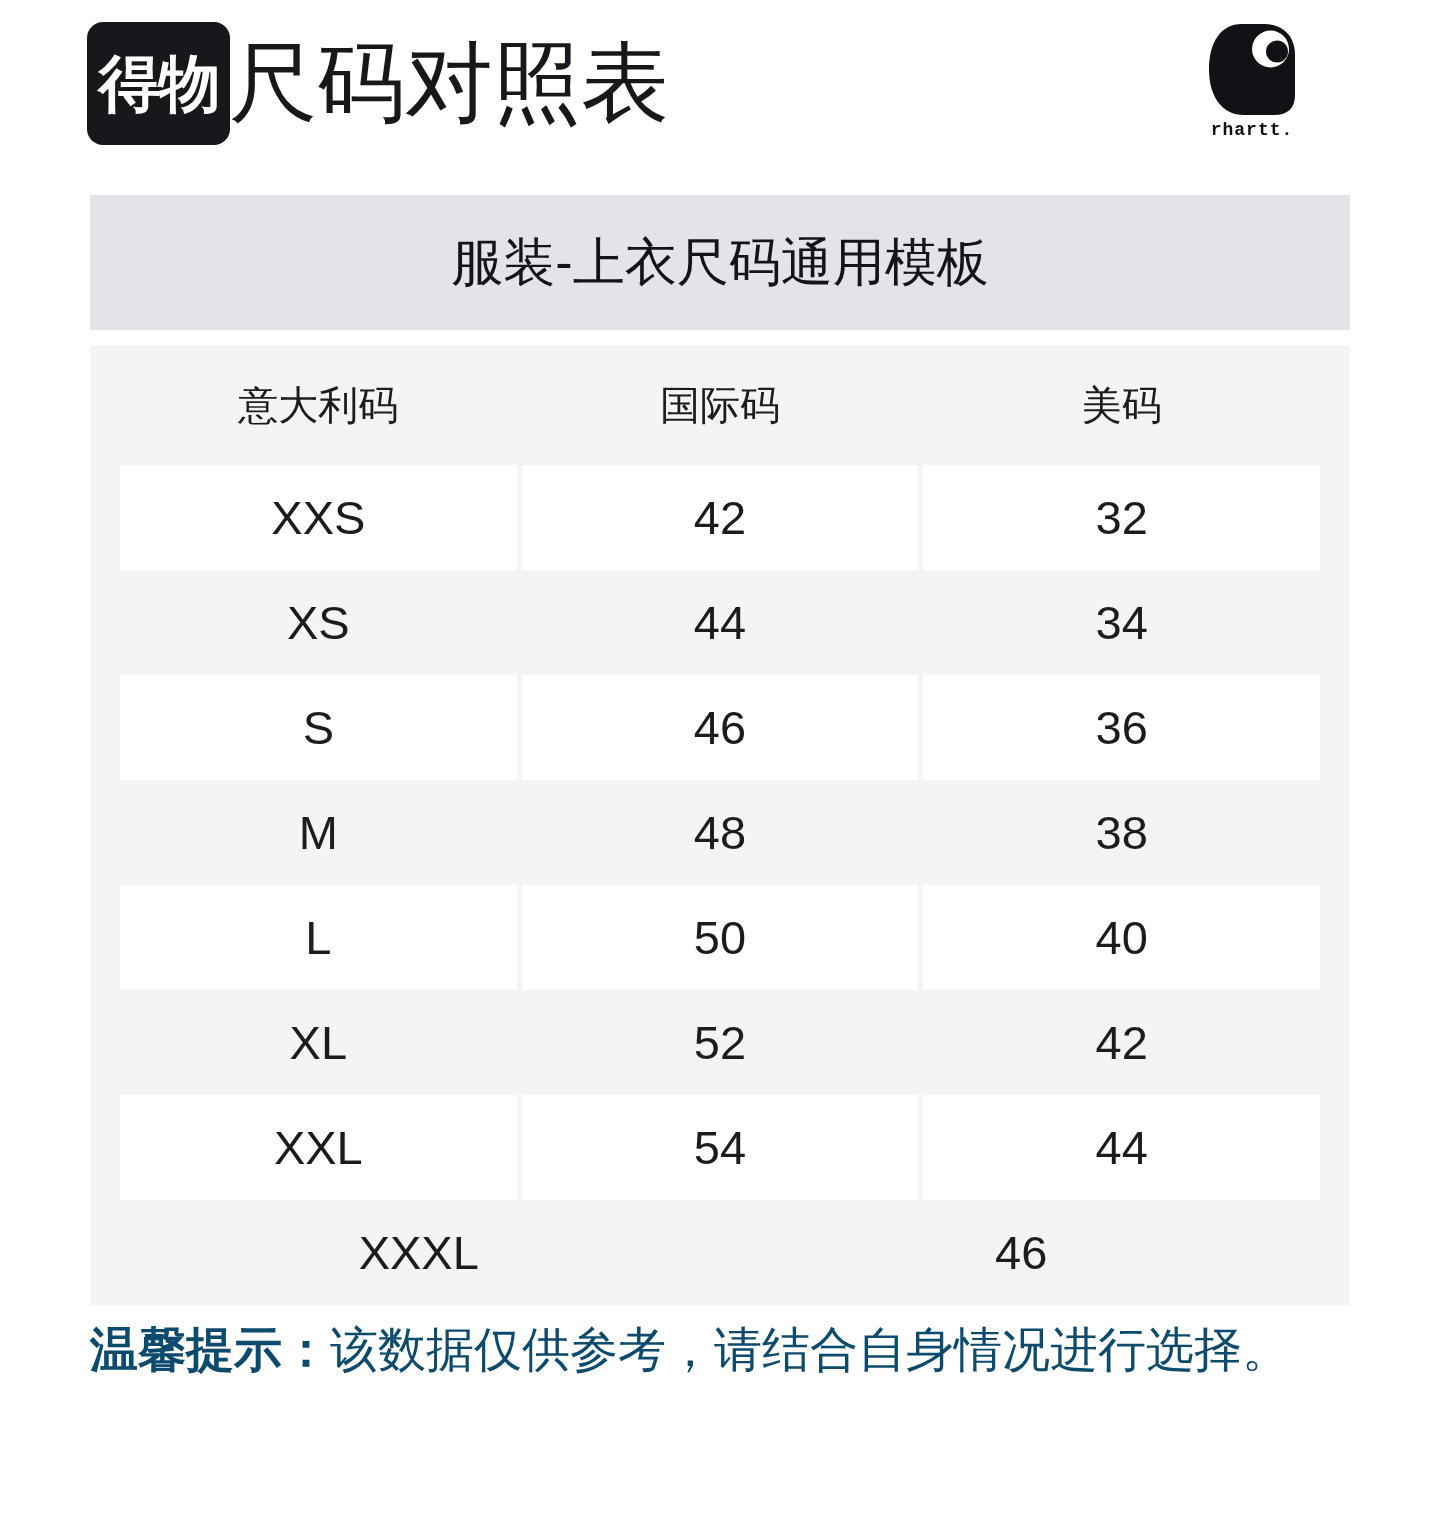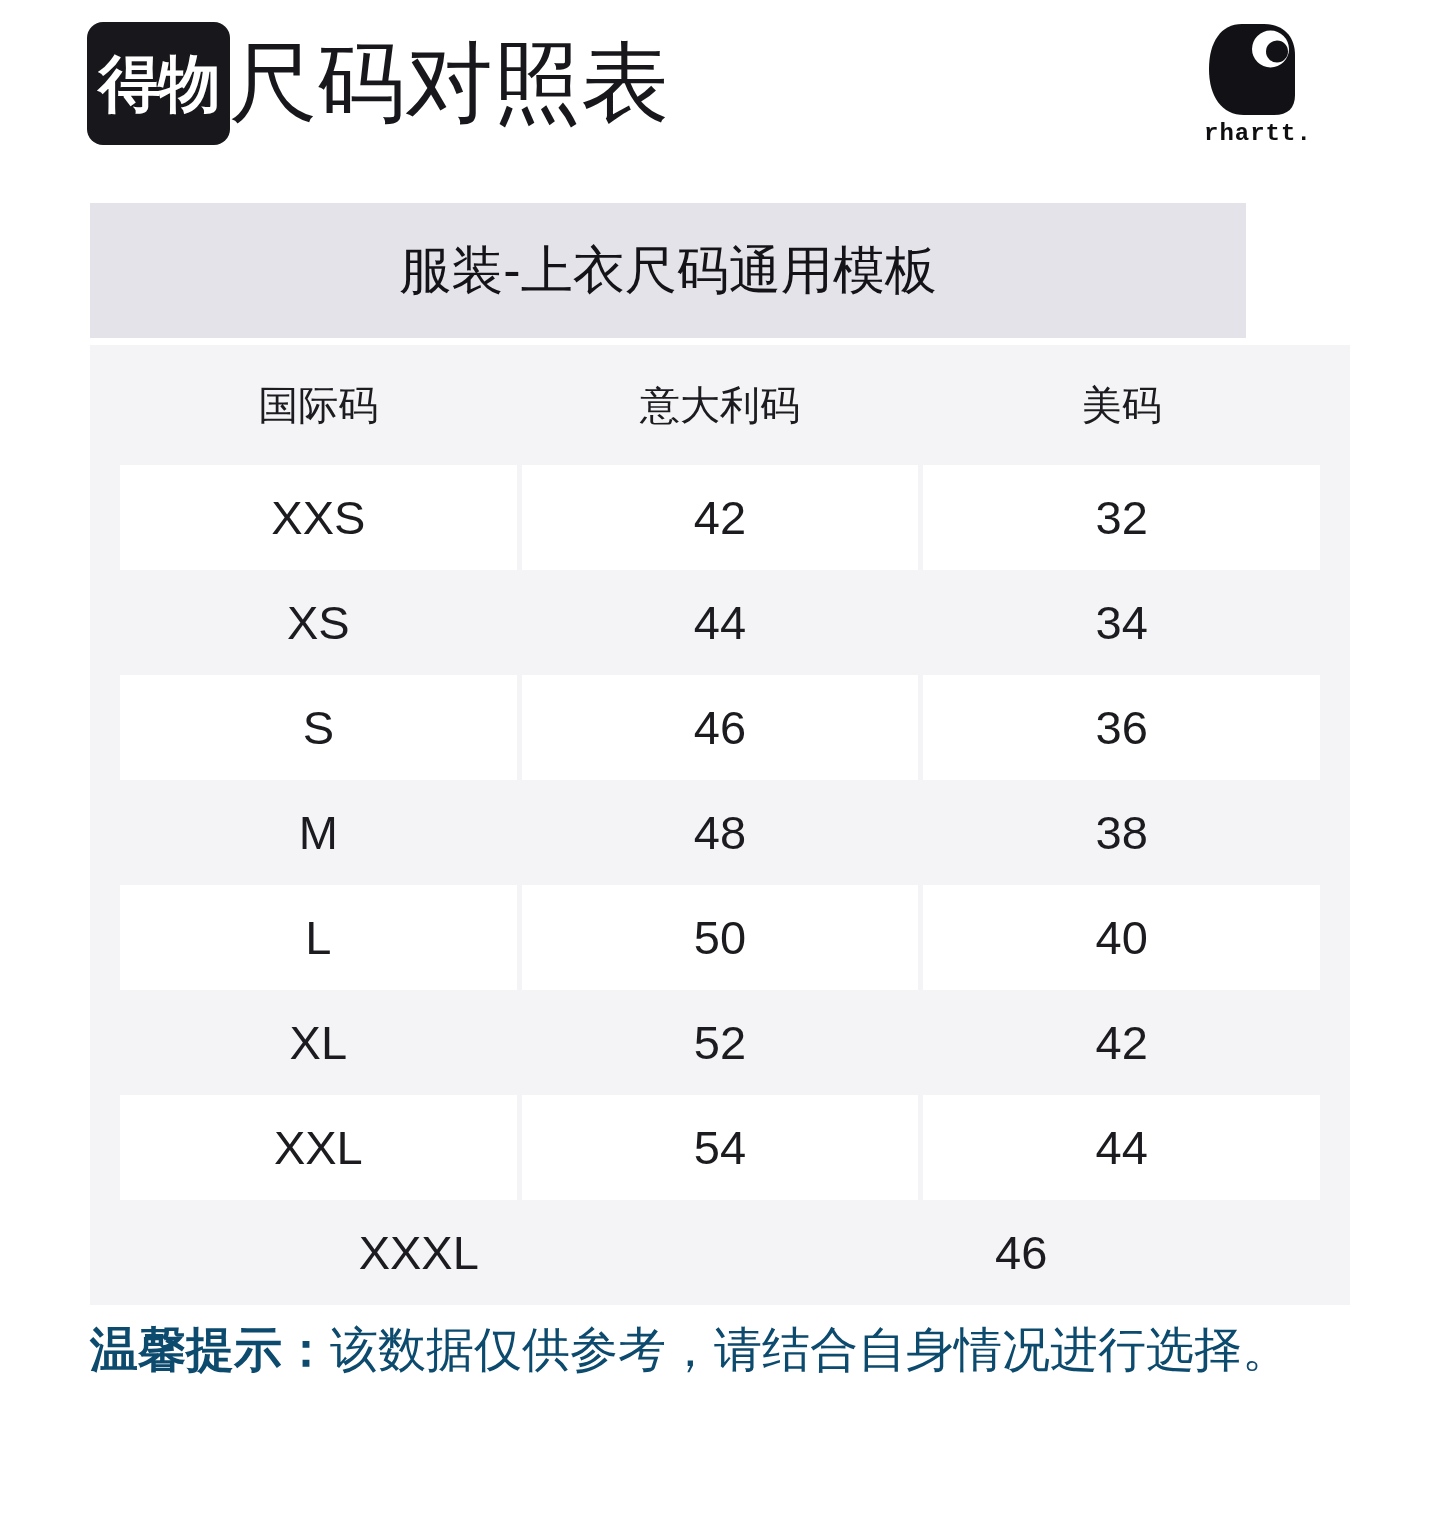--- a/index.html
+++ b/index.html
@@ -10,27 +10,27 @@
   .topbar { position:absolute; left:0; top:0; width:1440px; height:175px; }
   .app-logo { position:absolute; left:87px; top:22px; width:143px; height:123px;
               border-radius:16px; background:#17171c;
               display:flex; align-items:center; justify-content:center; }
   .app-logo .logo-text { color:#ffffff; font-size:62px; font-weight:700; letter-spacing:-2px; }
   .page-title { position:absolute; left:229px; top:22px; height:123px; margin:0;
                 display:flex; align-items:center;
                 font-size:88px; font-weight:400; color:#18181c; }
   .brand { position:absolute; left:1204px; top:23px; width:96px; text-align:center; }
   .brand svg { display:block; margin:0 auto; width:88px; height:93px; }
-  .brand-word { margin-top:4px; font-size:24px; font-weight:700; color:#0f0f12;
+  .brand-word { margin-top:4px; font-size:18px; font-weight:700; color:#0f0f12;
                 letter-spacing:1px;
                 font-family:"Liberation Mono","DejaVu Sans Mono",monospace; }
 
   
-  .banner { position:absolute; left:90px; top:195px; width:1156px; height:135px;
-            background:#e4e3e9; display:flex; align-items:center; justify-content:center;margin-top:8px; }
+  .banner { position:absolute; left:90px; top:195px; width:1260px; height:135px;
+            background:#e4e3e9; display:flex; align-items:center; justify-content:center; }
   .banner .banner-text { font-size:52px; font-weight:400; color:#141418; }
 
   
   .size-table { position:absolute; left:90px; top:345px; width:1260px; height:960px;
                 background:#f4f4f7; box-sizing:border-box; padding:0 30px; }
   .thead { height:120px; display:flex; gap:5px; }
   .th { flex:1 1 0; display:flex; align-items:center; justify-content:center;
         font-size:40px; font-weight:400; color:#1c1c20; }
   .trow { height:105px; display:flex; gap:5px; }
   .td { flex:1 1 0; display:flex; align-items:center; justify-content:center;
@@ -62,22 +62,22 @@
       <div class="brand-word">rhartt.</div>
     </div>
   </div>
 
   <div class="banner">
     <span class="banner-text">服装-上衣尺码通用模板</span>
   </div>
 
   <div class="size-table">
     <div class="thead">
+      <div class="th">意大利码</div>
       <div class="th">国际码</div>
-      <div class="th">意大利码</div>
       <div class="th">美码</div>
     </div>
 
     <div class="trow white">
       <div class="td">XXS</div>
       <div class="td">42</div>
       <div class="td">32</div>
     </div>
     <div class="trow">
       <div class="td">XS</div>

